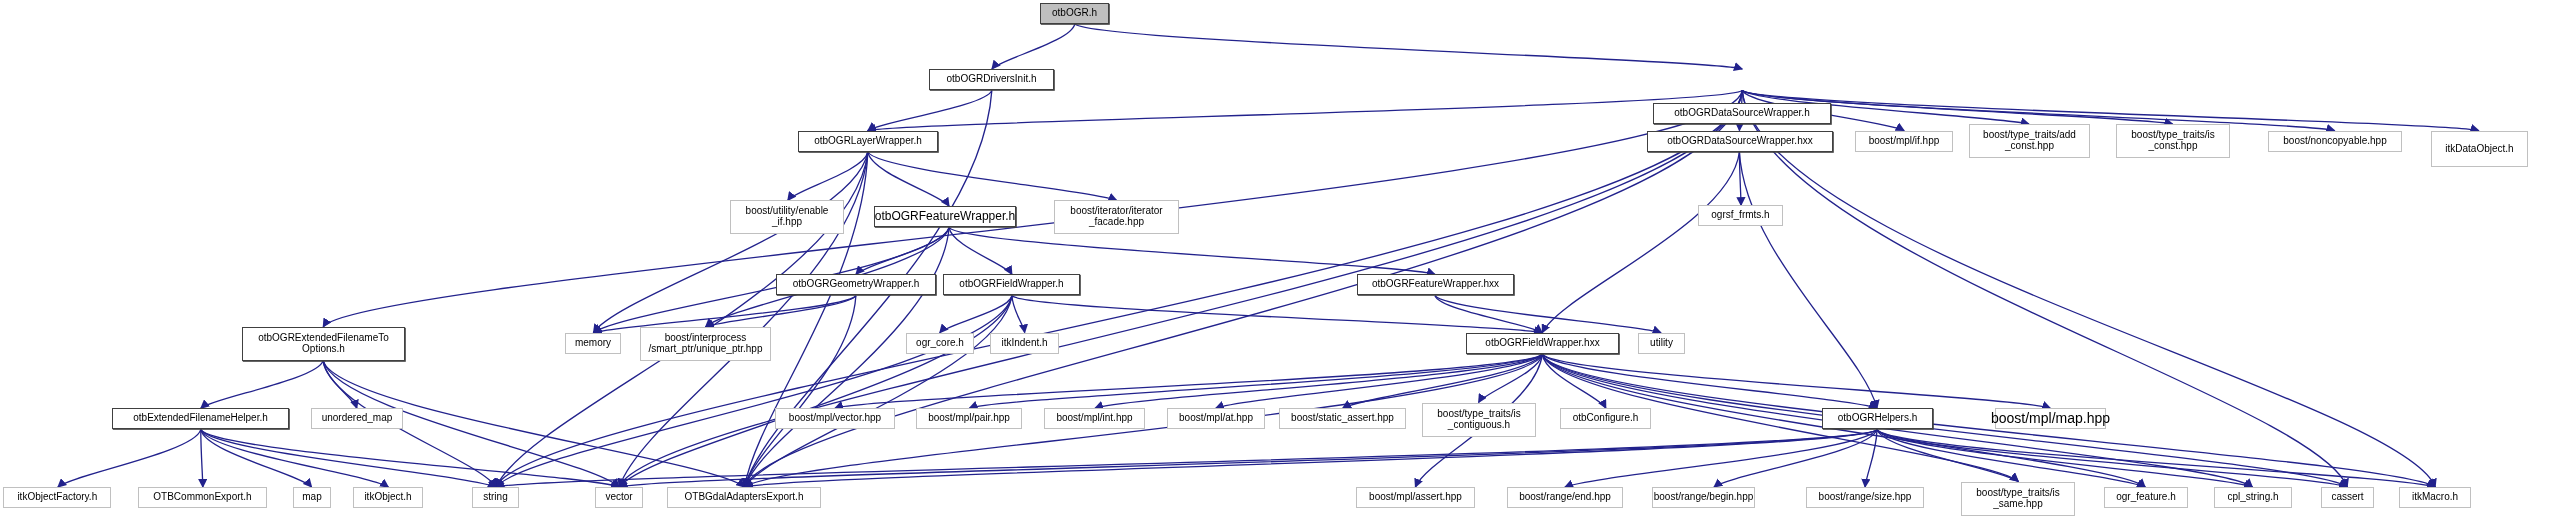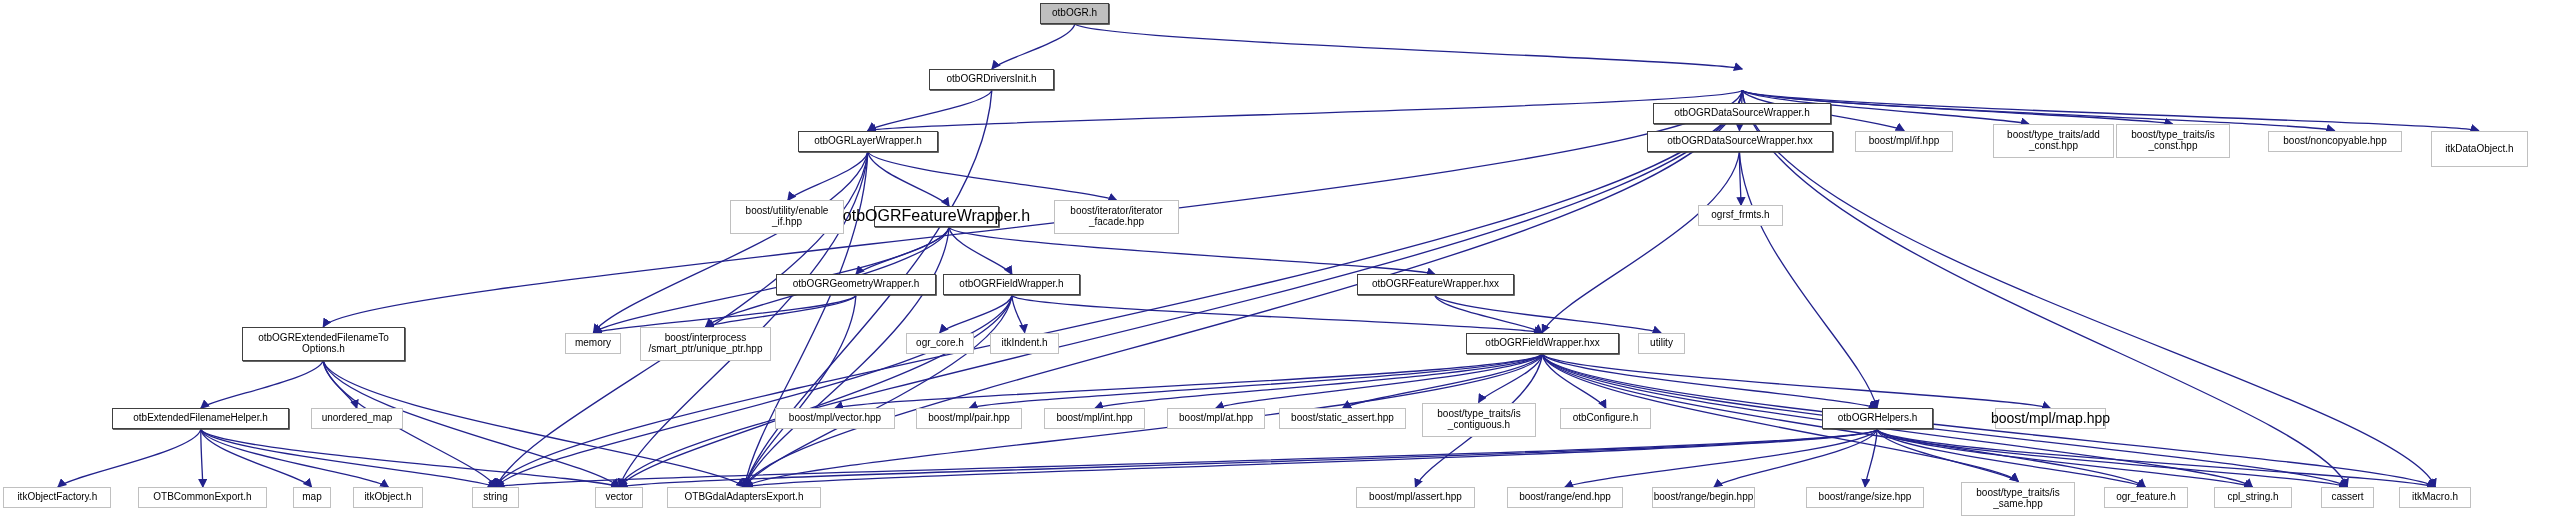--- a/index.html
+++ b/index.html
@@ -141,30 +141,30 @@
         <path d="M 244 523 C 261.5 551, 715 577.6, 753.5 593" fill="none" stroke="#22228c" stroke-width="1.6" marker-end="url(#arrow)"></path>
       </g>
   </svg>
   <div id="nodes">
       <div class="node root" style="left: 1040px; top: 2.5px; width: 69px; height: 21.4px; font-size: 10px;">otbOGR.h</div>
       <div class="node local" style="left: 929px; top: 69px; width: 125px; height: 21.4px; font-size: 10px;">otbOGRDriversInit.h</div>
       <div class="node local" style="left: 1653px; top: 69px; width: 178px; height: 21.4px; font-size: 10px; margin-top: 34px;">otbOGRDataSourceWrapper.h</div>
       <div class="node local" style="left: 798px; top: 131px; width: 140px; height: 21.4px; font-size: 10px;">otbOGRLayerWrapper.h</div>
       <div class="node local" style="left: 1647px; top: 131px; width: 186px; height: 21.4px; font-size: 10px;">otbOGRDataSourceWrapper.hxx</div>
       <div class="node external" style="left: 1855px; top: 131px; width: 98px; height: 21.4px; font-size: 10px;">boost/mpl/if.hpp</div>
-      <div class="node external" style="left: 1969px; top: 124px; width: 121px; height: 34px; font-size: 10px; margin-left: 24px;">boost/type_traits/add
+      <div class="node external" style="left: 1969px; top: 124px; width: 121px; height: 34px; font-size: 10px;">boost/type_traits/add
 _const.hpp</div>
       <div class="node external" style="left: 2116px; top: 124px; width: 114px; height: 34px; font-size: 10px;">boost/type_traits/is
 _const.hpp</div>
       <div class="node external" style="left: 2268px; top: 131px; width: 134px; height: 21.4px; font-size: 10px;">boost/noncopyable.hpp</div>
       <div class="node external" style="left: 2431px; top: 131px; width: 97px; height: 36px; font-size: 10px;">itkDataObject.h</div>
       <div class="node external" style="left: 1698px; top: 205px; width: 85px; height: 21.4px; font-size: 10px;">ogrsf_frmts.h</div>
       <div class="node external" style="left: 730px; top: 200px; width: 114px; height: 34px; font-size: 10px;">boost/utility/enable
 _if.hpp</div>
-      <div class="node local" style="left: 874px; top: 206px; width: 125px; height: 21.4px; font-size: 16px;">otbOGRFeatureWrapper.h</div>
+      <div class="node local" style="left: 874px; top: 206px; width: 142px; height: 21.4px; font-size: 12px;">otbOGRFeatureWrapper.h</div>
       <div class="node external" style="left: 1054px; top: 200px; width: 125px; height: 34px; font-size: 10px;">boost/iterator/iterator
 _facade.hpp</div>
       <div class="node local" style="left: 776px; top: 274px; width: 160px; height: 21.4px; font-size: 10px;">otbOGRGeometryWrapper.h</div>
       <div class="node local" style="left: 943px; top: 274px; width: 137px; height: 21.4px; font-size: 10px;">otbOGRFieldWrapper.h</div>
       <div class="node local" style="left: 1357px; top: 274px; width: 157px; height: 21.4px; font-size: 10px;">otbOGRFeatureWrapper.hxx</div>
       <div class="node external" style="left: 565px; top: 333px; width: 56px; height: 21.4px; font-size: 10px;">memory</div>
       <div class="node external" style="left: 640px; top: 327px; width: 131px; height: 34px; font-size: 10px;">boost/interprocess
 /smart_ptr/unique_ptr.hpp</div>
       <div class="node external" style="left: 906px; top: 333px; width: 68px; height: 21.4px; font-size: 10px;">ogr_core.h</div>
       <div class="node external" style="left: 990px; top: 333px; width: 69px; height: 21.4px; font-size: 10px;">itkIndent.h</div>

